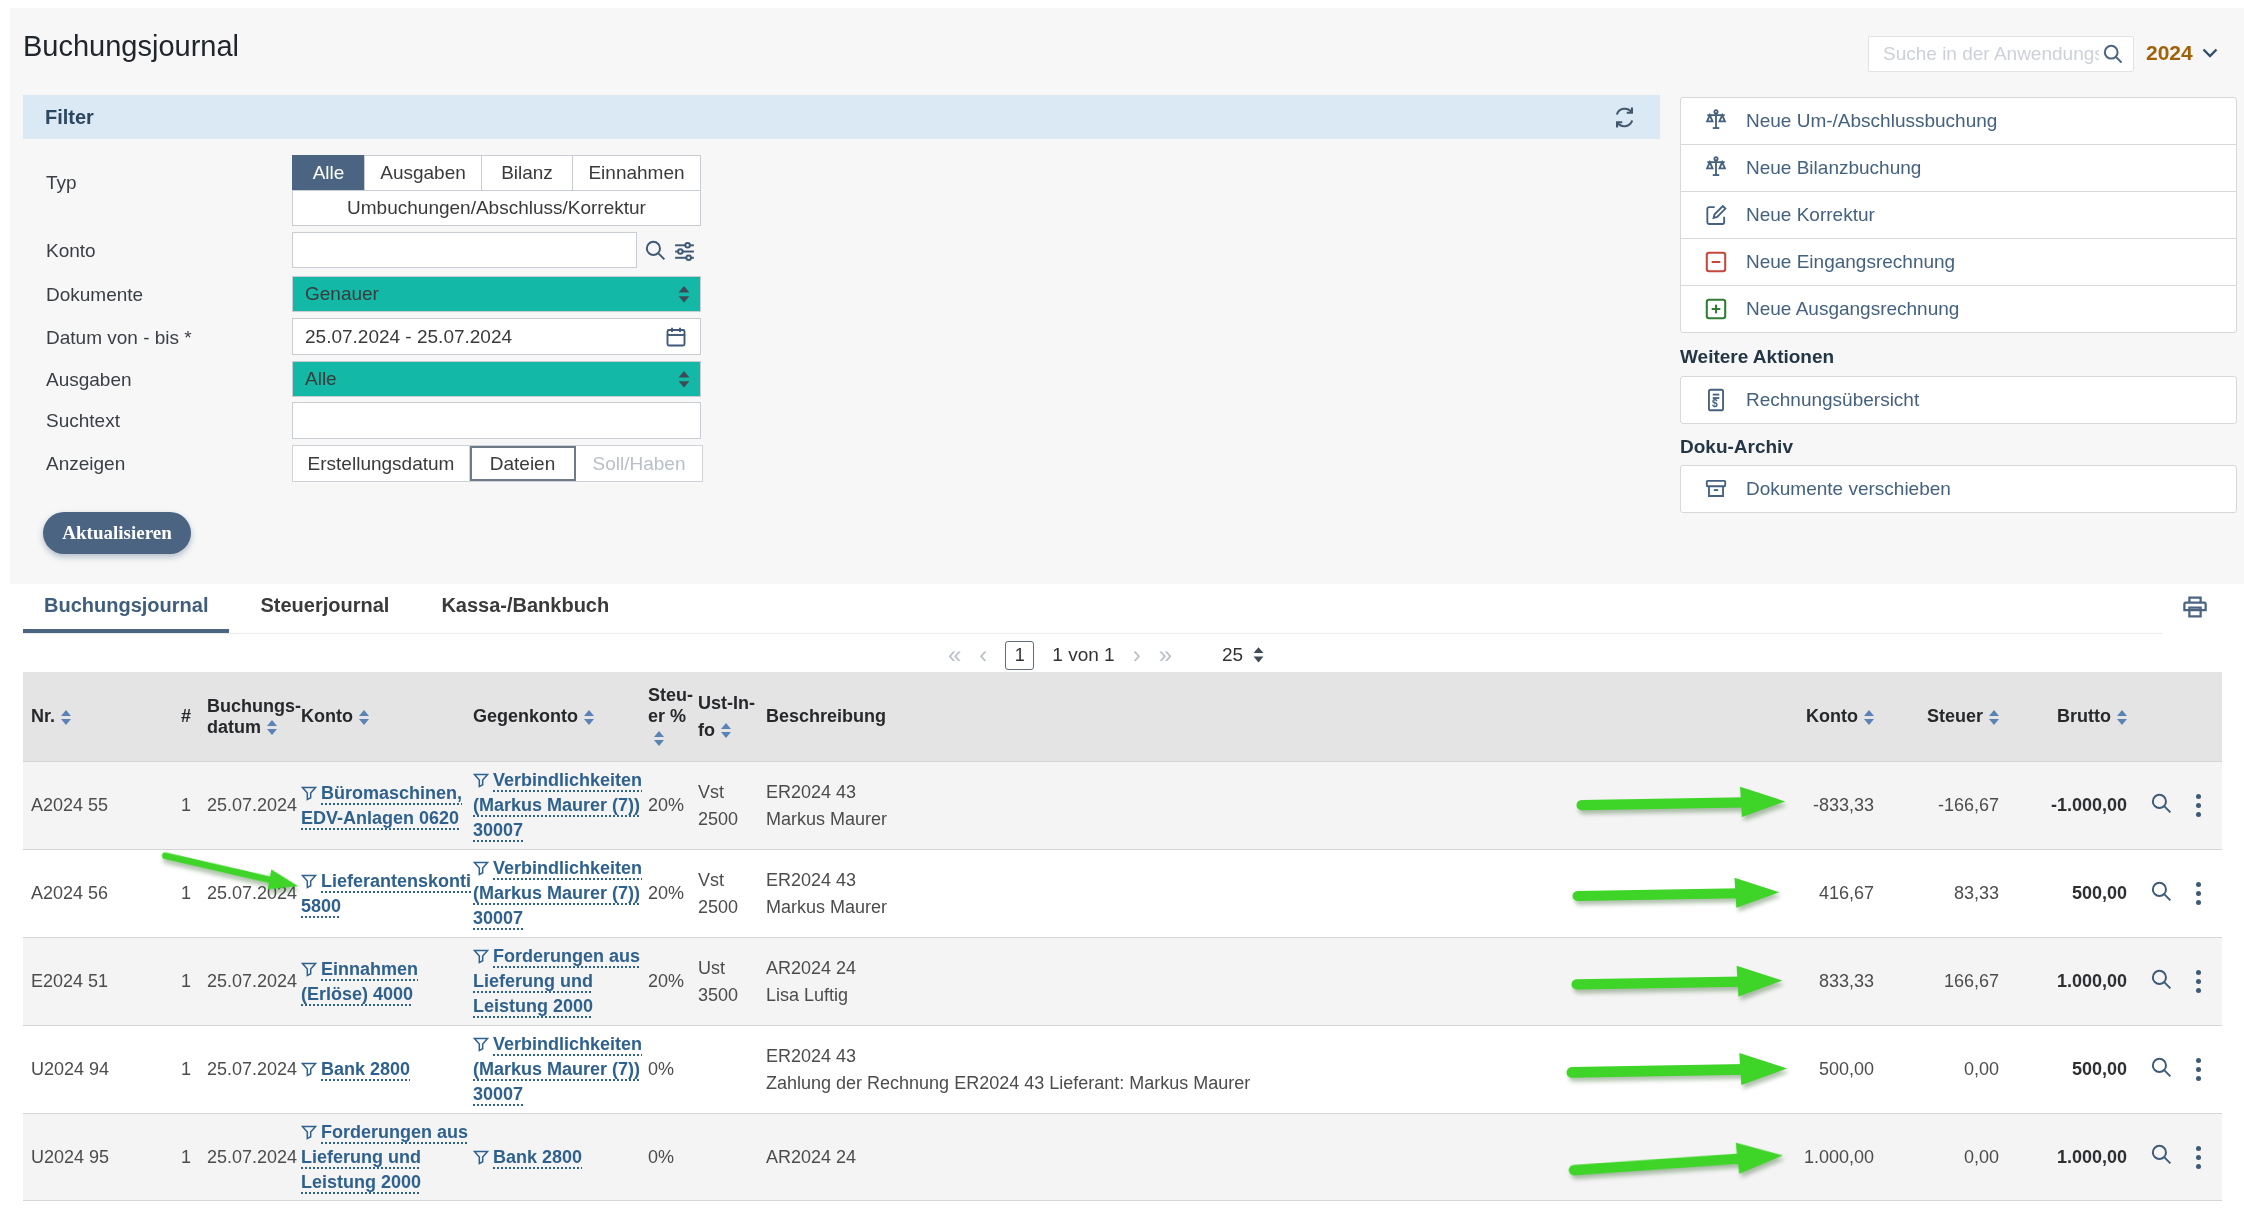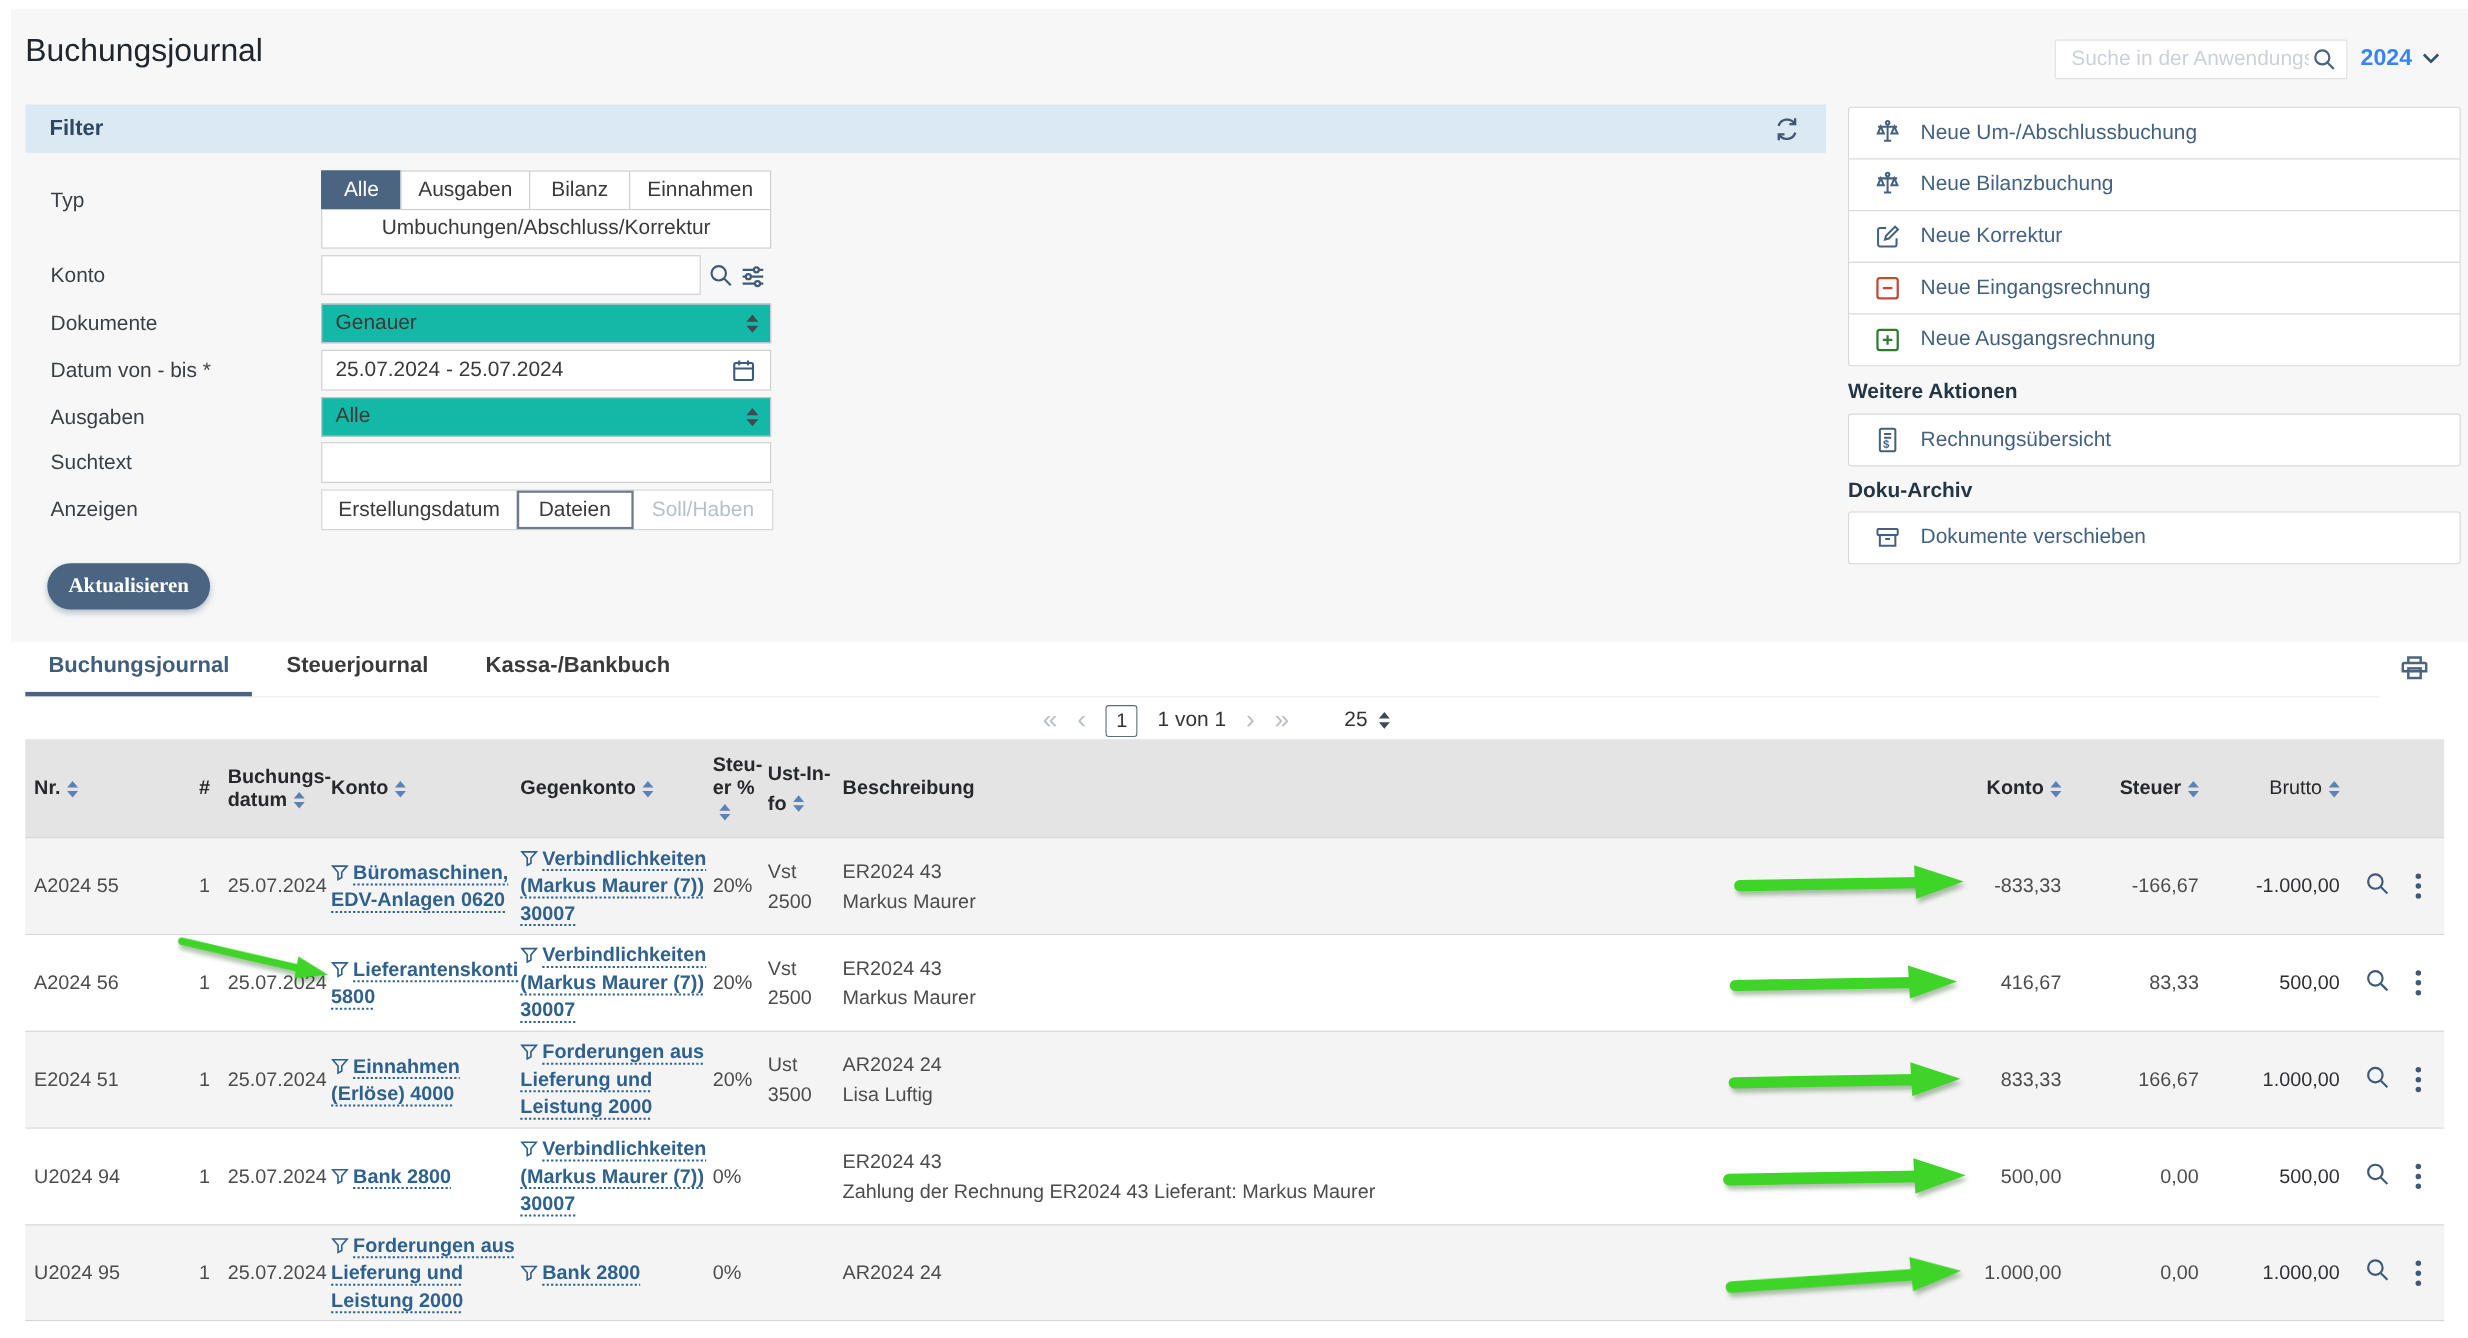--- a/index.html
+++ b/index.html
@@ -6,21 +6,21 @@
   body{width:2244px;height:1216px;position:relative;overflow:hidden;background:#ffffff;
        font-family:"Liberation Sans","DejaVu Sans",sans-serif;color:#3a3f45;font-size:19px}
   .abs{position:absolute}
   #bg-gray{left:10px;top:8px;width:2234px;height:576px;background:#f7f7f7}
 
   
   #page-title{left:23px;top:30px;font-size:29px;color:#20262c;font-weight:400}
   #help-search{left:1868px;top:36px;width:266px;height:36px;background:#fff;border:1px solid #e0e2e6;border-radius:2px;display:flex;align-items:center;padding:0 8px 0 12px;box-sizing:border-box}
   #help-search input{border:none;outline:none;flex:1;font:inherit;font-size:19px;color:#6b7077;min-width:0;background:transparent}
   #help-search input::placeholder{color:#ccd1d8}
-  #year-select{left:2146px;top:41px;display:flex;align-items:center;gap:9px;font-weight:700;font-size:21px;color:#3b82f6;cursor:pointer}
+  #year-select{left:2146px;top:41px;display:flex;align-items:center;gap:9px;font-weight:700;font-size:21px;color:#a16207;cursor:pointer}
 
   
   #filter-bar{left:23px;top:95px;width:1637px;height:44px;background:#dbe9f4;display:flex;align-items:center;justify-content:space-between;padding:0 22px;box-sizing:border-box}
   #filter-bar .ttl{font-weight:700;font-size:20px;color:#2e4760}
   .f-label{left:46px;color:#3a3f45}
   .ctrl{left:292px;box-sizing:border-box}
   .seg{display:flex}
   .seg-btn{border:1px solid #c9ccd0;background:#fff;color:#3a3a3a;display:flex;align-items:center;justify-content:center;height:36px;box-sizing:border-box;margin-left:-1px;cursor:pointer}
   .seg-btn:first-child{margin-left:0}
   .seg-btn.sel{background:#4a6481;border-color:#4a6481;color:#fff}
@@ -56,21 +56,21 @@
 
   
   #journal-table{left:23px;top:672px;width:2199px;font-size:18px}
   .thead{display:flex;align-items:center;background:#e4e4e4;min-height:89px;font-weight:700;color:#26282b;padding-left:8px;box-sizing:border-box}
   .trow{display:flex;align-items:center;min-height:88px;padding-left:8px;box-sizing:border-box;color:#4c4c4c;border-top:1px solid #d6d6d6}
   .trow.odd{background:#f4f4f4}
   .trow.even{background:#ffffff}
   .c-nr{width:125px}.c-num{width:35px;text-align:right}.c-dat{width:110px;padding-left:16px;box-sizing:border-box}
   .c-kon{width:172px}.c-geg{width:175px}.c-pct{width:50px}.c-ust{width:68px;line-height:27px;padding-right:6px;box-sizing:border-box}
   .c-bes{flex:1;line-height:27px;padding-right:10px;box-sizing:border-box}
-  .c-net,.c-ste{width:125px;text-align:right}.c-bru{width:128px;text-align:right;font-weight:400;color:#2d2f33}
+  .c-net,.c-ste{width:125px;text-align:right}.c-bru{width:128px;text-align:right;font-weight:700;color:#2d2f33}
   .c-act{width:95px;display:flex;align-items:center;gap:22px;padding-left:22px;box-sizing:border-box}
   .thead .c-bru{color:#26282b}
   .sort{display:inline-flex;flex-direction:column;gap:3px;margin-left:6px;vertical-align:middle;cursor:pointer}
   .sort i{width:0;height:0;border-left:5px solid transparent;border-right:5px solid transparent}
   .sort .tu{border-bottom:6px solid #5b82b4}
   .sort .td{border-top:6px solid #5b82b4}
   .acct{color:#2f618e;font-weight:700;line-height:25px;text-decoration:underline dotted;text-underline-offset:5px;cursor:pointer;display:inline-block}
   .acct svg{vertical-align:-2px;margin-right:4px}
   .row-zoom{color:#3f5a76;cursor:pointer}
   .kebab{cursor:pointer;display:flex;flex-direction:column;gap:4px}

